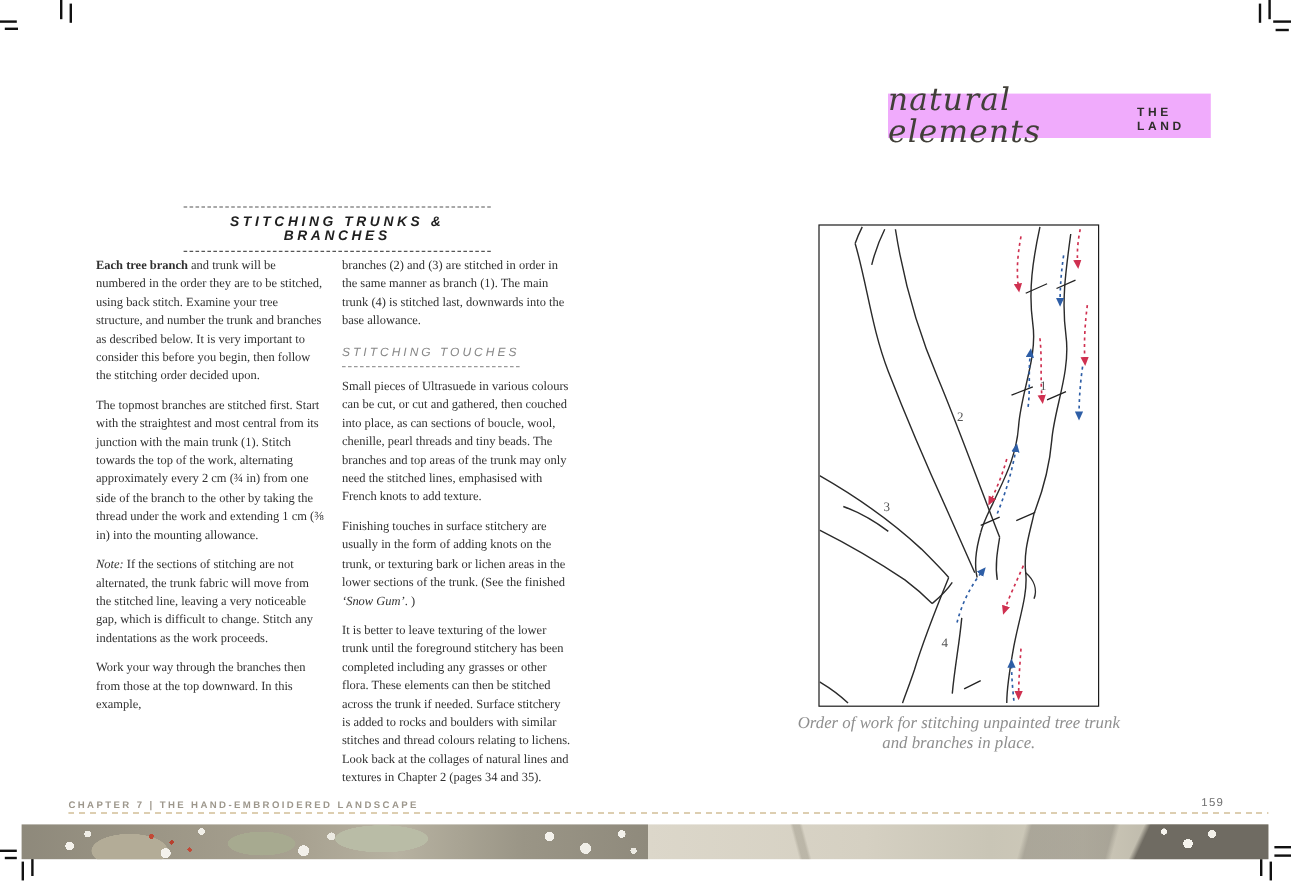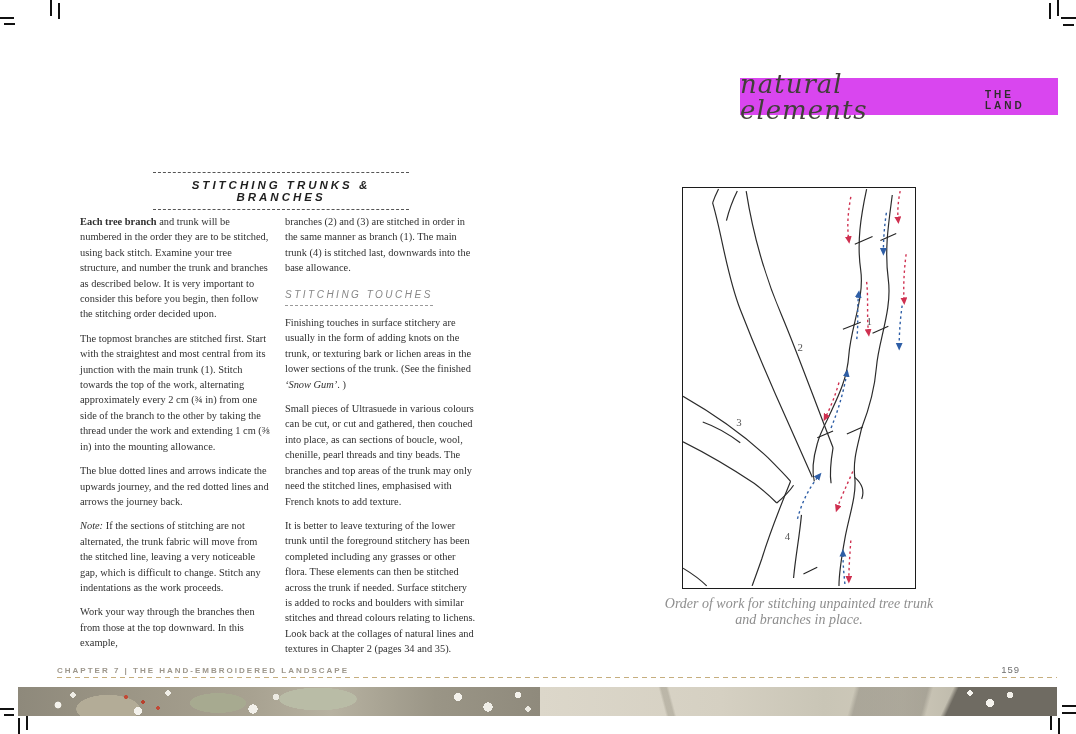--- a/index.html
+++ b/index.html
@@ -5,22 +5,22 @@
   * { margin:0; padding:0; box-sizing:border-box; }
   html,body { background:#ffffff; }
   .page {
     position:relative; width:1076px; height:734px; background:#ffffff;
     font-family:"Liberation Serif", serif; overflow:hidden;
   }
   
   .crop { position:absolute; background:#111; }
   
   .header-band {
-    position:absolute; left:740px; top:78px; width:318px; height:37px;
-    background:#d946ef; display:flex; align-items:center; justify-content:center; gap:10px;
+    position:absolute; left:740px; top:78px; width:269px; height:37px;
+    background:#f0abfc; display:flex; align-items:center; justify-content:center; gap:10px;
   }
   .script-title {
     font-family:"DejaVu Serif", serif; font-style:italic; font-size:26px;
     color:#413f39; letter-spacing:1px; line-height:1;
   }
   .section-label {
     font-family:"Liberation Sans", sans-serif; font-weight:bold; font-size:10px;
     letter-spacing:3px; color:#2e2d2a; padding-top:6px;
   }
   
@@ -132,30 +132,29 @@
   <div class="header-band">
     <span class="script-title">natural elements</span>
     <span class="section-label">THE LAND</span>
   </div>
 
   <div class="article-title">STITCHING TRUNKS &amp; BRANCHES</div>
 
   <div class="col col-left">
     <p><span class="lead-bold">Each tree branch</span><span> and trunk will be numbered in the order they are to be stitched, using back stitch. Examine your tree structure, and number the trunk and branches as described below. It is very important to consider this before you begin, then follow the stitching order decided upon.</span></p>
     <p>The topmost branches are stitched first. Start with the straightest and most central from its junction with the main trunk (1). Stitch towards the top of the work, alternating approximately every 2 cm (¾ in) from one side of the branch to the other by taking the thread under the work and extending 1 cm (⅜ in) into the mounting allowance.</p>
-    <p>The blue dotted lines and arrows indicate the upwards journey, and the red dotted lines and arrows the journey back.</p>
     <p><span class="lead-italic">Note:</span><span> If the sections of stitching are not alternated, the trunk fabric will move from the stitched line, leaving a very noticeable gap, which is difficult to change. Stitch any indentations as the work proceeds.</span></p>
     <p>Work your way through the branches then from those at the top downward. In this example,</p>
   </div>
 
   <div class="col col-mid">
     <p>branches (2) and (3) are stitched in order in the same manner as branch (1). The main trunk (4) is stitched last, downwards into the base allowance.</p>
     <div><span class="subheading">STITCHING TOUCHES</span></div>
+    <p>Small pieces of Ultrasuede in various colours can be cut, or cut and gathered, then couched into place, as can sections of boucle, wool, chenille, pearl threads and tiny beads. The branches and top areas of the trunk may only need the stitched lines, emphasised with French knots to add texture.</p>
     <p><span>Finishing touches in surface stitchery are usually in the form of adding knots on the trunk, or texturing bark or lichen areas in the lower sections of the trunk. (See the finished </span><span class="lead-italic">‘Snow Gum’</span><span>. )</span></p>
-    <p>Small pieces of Ultrasuede in various colours can be cut, or cut and gathered, then couched into place, as can sections of boucle, wool, chenille, pearl threads and tiny beads. The branches and top areas of the trunk may only need the stitched lines, emphasised with French knots to add texture.</p>
     <p>It is better to leave texturing of the lower trunk until the foreground stitchery has been completed including any grasses or other flora. These elements can then be stitched across the trunk if needed. Surface stitchery is added to rocks and boulders with similar stitches and thread colours relating to lichens. Look back at the collages of natural lines and textures in Chapter 2 (pages 34 and 35).</p>
   </div>
 
   <div class="figure-box">
     <svg width="231" height="399" viewBox="0 0 234 402">
       <defs>
         <marker id="ab" markerWidth="6" markerHeight="6" refX="3" refY="2.5" orient="auto">
           <path d="M0,0 L5.5,2.5 L0,5 z" fill="#2e5ea6"></path>
         </marker>
         <marker id="ar" markerWidth="6" markerHeight="6" refX="3" refY="2.5" orient="auto">

